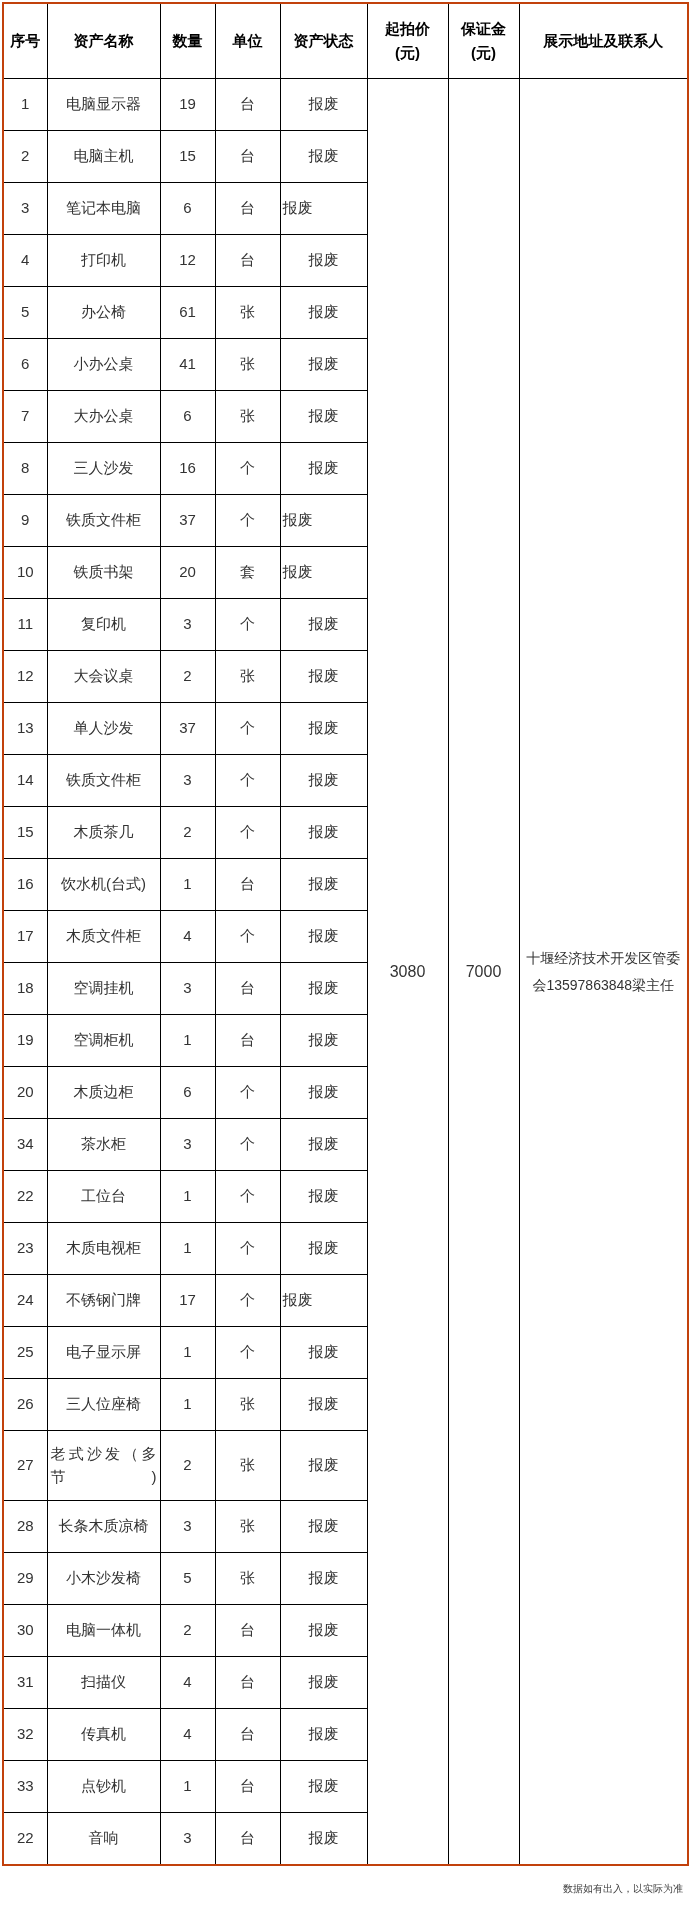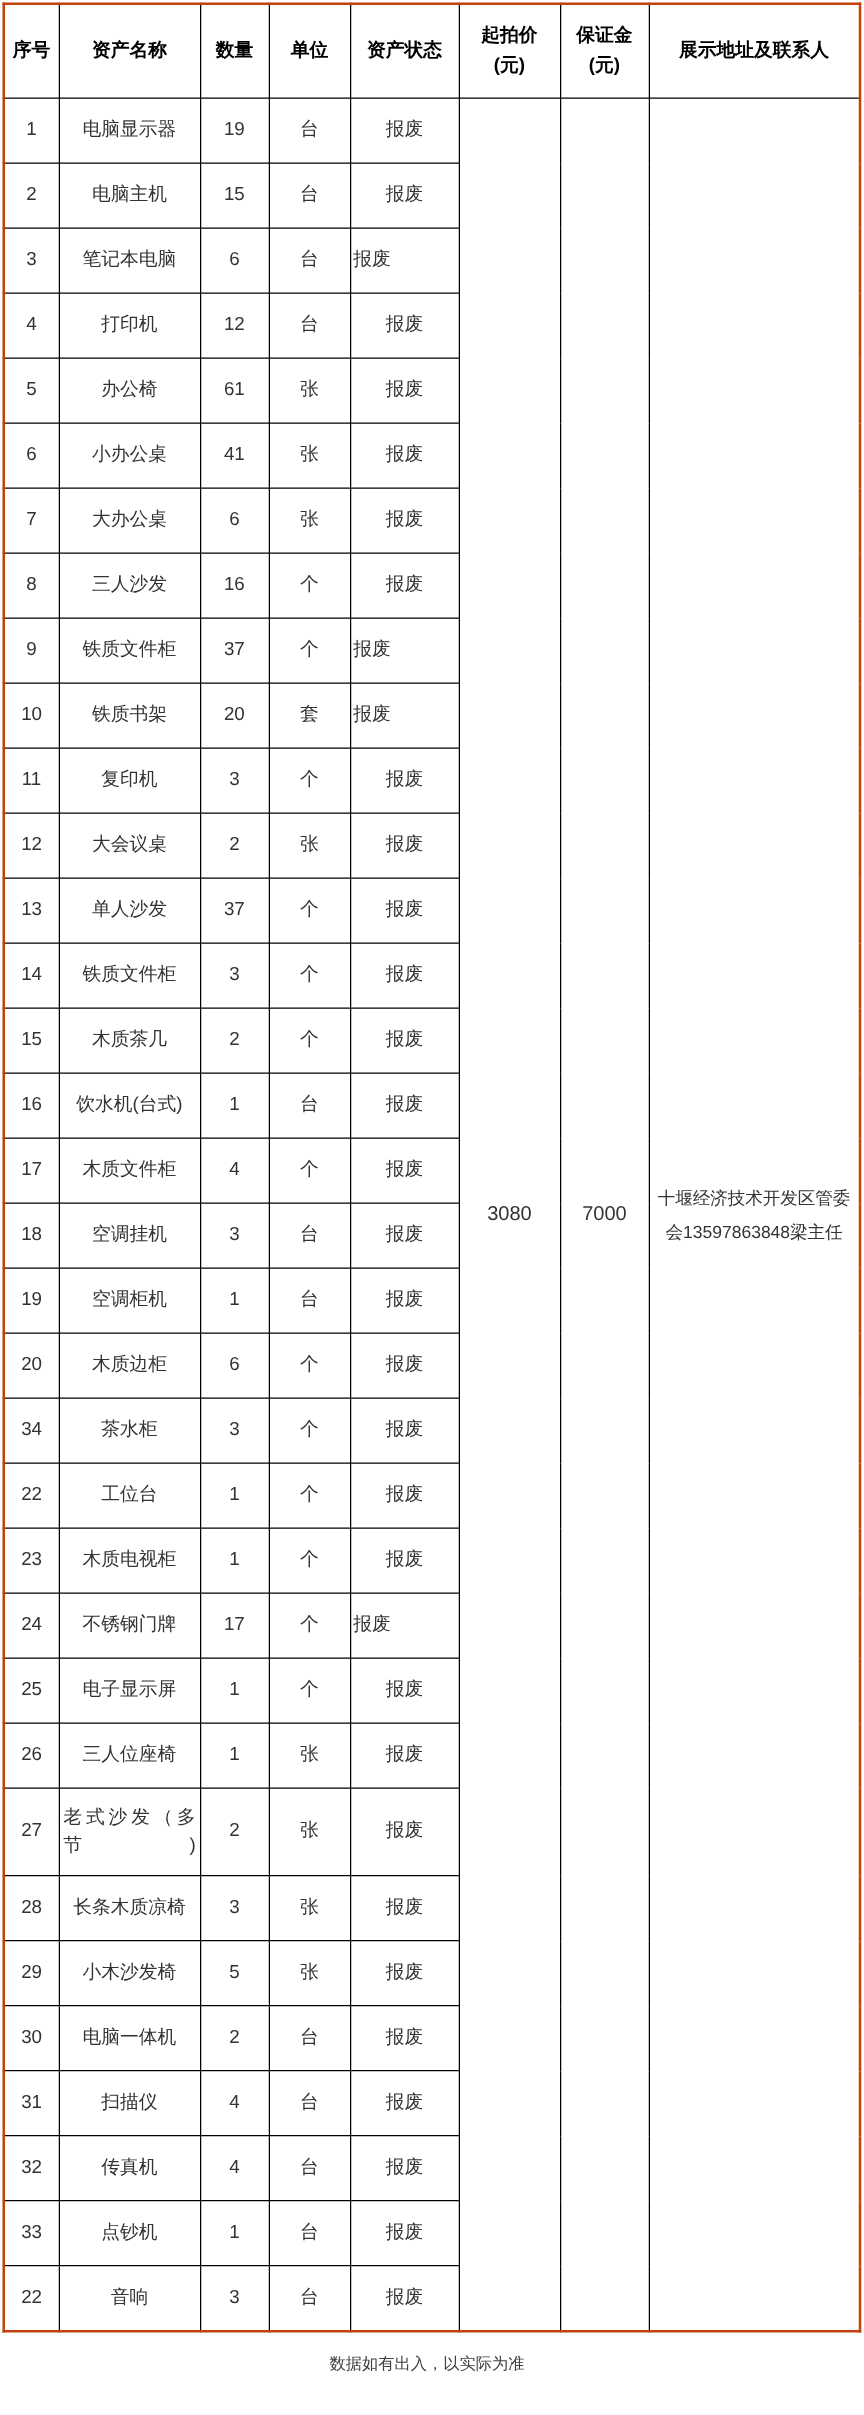--- a/index.html
+++ b/index.html
@@ -55,22 +55,22 @@
   }
   .asset-table td.cell-address {
     font-size: 14px;
     line-height: 1.9;
     padding: 18px 4px;
   }
   .asset-table td.cell-merged-num { font-size: 16px; }
   .footer-note {
     margin-top: 16px;
     padding-right: 8px;
-    text-align: center;
-    font-size: 13px;
+    text-align: right;
+    font-size: 10px;
     color: #404040;
   }
 </style>
 </head>
 <body>
 
 <div class="page">
 
   <table class="asset-table">
     <colgroup>

